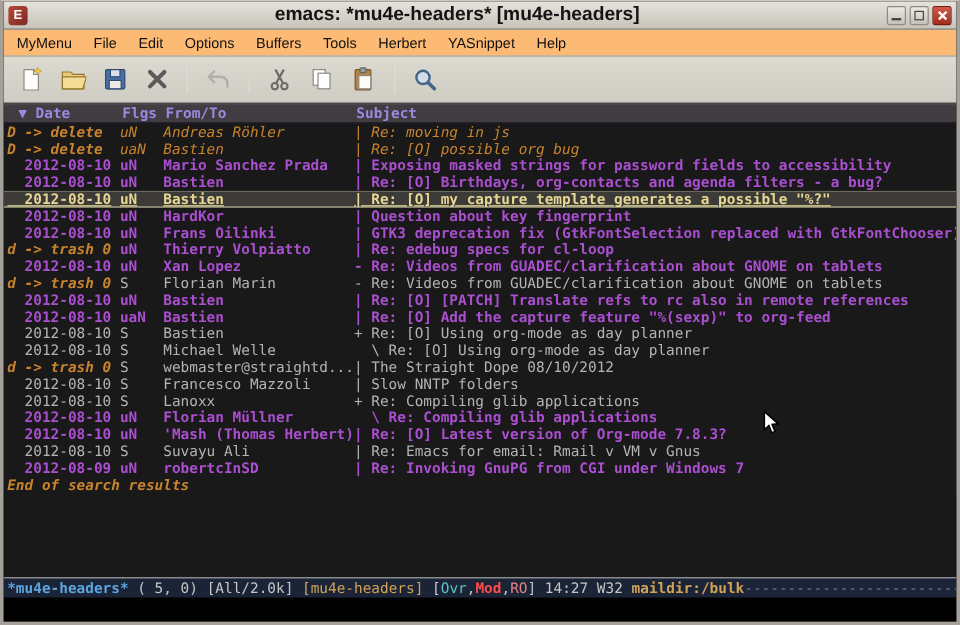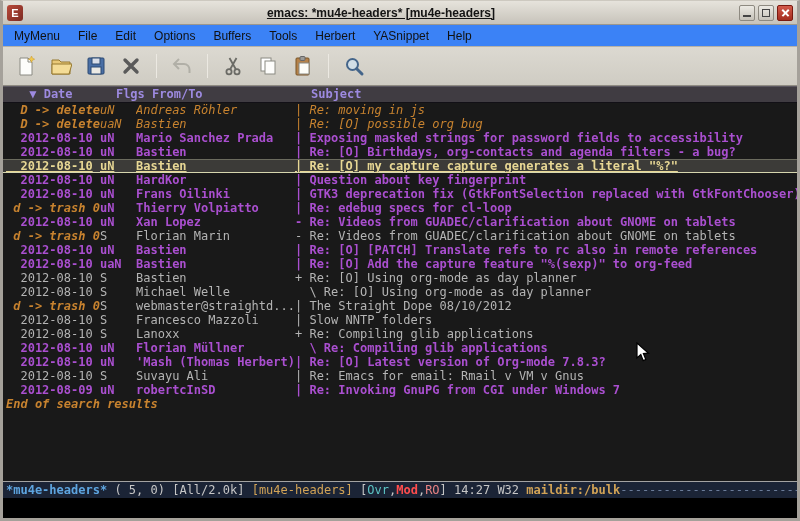--- a/index.html
+++ b/index.html
@@ -14,36 +14,36 @@
   
   .titlebar {
     flex:0 0 24px; display:flex; align-items:center; gap:4px;
     padding:0 4px;
     background:linear-gradient(#e6e3dc,#c7c3ba);
     border-bottom:1px solid #9b978e;
   }
   .app-icon { width:16px; height:16px; border-radius:3px;
     background:linear-gradient(135deg,#b84a3a,#7c2a22);
     color:#fff; font-size:11px; font-weight:bold; text-align:center; line-height:16px; }
-  .title-text { flex:1; text-align:center; font-size:12px; font-weight:bold; color:#141414;
-    white-space:nowrap; overflow:hidden;text-decoration:underline; }
+  .title-text { flex:1; text-align:center; font-size:16px; font-weight:bold; color:#141414;
+    white-space:nowrap; overflow:hidden; }
   .win-btns { display:flex; gap:3px; }
   .win-btn { width:16px; height:16px; border:1px solid #8e8a81; border-radius:2px;
     background:linear-gradient(#eceae4,#c5c1b8); position:relative; }
   .win-btn.minimize::after { content:""; position:absolute; left:3px; right:3px; bottom:3px; height:2px; background:#444; }
   .win-btn.maximize::after { content:""; position:absolute; left:3px; right:3px; top:3px; bottom:3px; border:1.5px solid #444; }
   .win-btn.close { background:linear-gradient(#d25a4a,#a42c1e); border-color:#7a190f; }
   .win-btn.close::before, .win-btn.close::after {
     content:""; position:absolute; left:2.5px; top:6.5px; width:9px; height:1.8px; background:#fff; }
   .win-btn.close::before { transform:rotate(45deg); }
   .win-btn.close::after  { transform:rotate(-45deg); }
   
   .menubar {
     flex:0 0 22px; display:flex; align-items:center;
-    background:#3b82f6; border-bottom:1px solid #b6b2a9;
+    background:#fdba74; border-bottom:1px solid #b6b2a9;
     font-size:12px; color:#111; padding-left:2px;text-align:right;
   }
   .menu-item { padding:3px 9px; cursor:default; }
   
   .toolbar {
     flex:0 0 39px; display:flex; align-items:center; gap:5px;
     background:linear-gradient(#dcd9d1,#cfccc3);
     border-bottom:1px solid #8f8b82; padding:0 8px;
   }
   .tool-btn { width:30px; height:30px; display:flex; align-items:center; justify-content:center;
@@ -51,36 +51,36 @@
   .tool-btn.disabled { opacity:.45; }
   .tool-sep { width:1px; height:24px; background:#a8a49b; border-right:1px solid #ece9e2; margin:0 5px; }
   
   .buffer {
     flex:1 1 auto; background:#191919; overflow:hidden;
     font-family:"DejaVu Sans Mono", monospace; font-size:12px;
     display:flex; flex-direction:column;
   }
   .buffer span, .buffer .hcol { white-space:pre; }
   .header-line {
-    flex:0 0 16px; line-height:15px; display:flex; padding-left:19px;
+    flex:0 0 16px; line-height:15px; display:flex; padding-left:5px;
     background:#403c42; border-top:1px solid #5c5861; border-bottom:1px solid #121016;
     color:var(--header-line-fg,#9d8ae0); font-weight:bold;
   }
   .headers-list { flex:0 0 auto; }
   .mrow { display:flex; height:14px; line-height:14px; padding-left:3px; }
   .f1 { width:13ch; flex:none; overflow:hidden; }
   .f2 { width:5ch;  flex:none; overflow:hidden; }
   .f3 { width:22ch; flex:none; overflow:hidden; }
   .f4 { flex:1 1 auto; overflow:hidden; }
   .hcol.f1 { width:13ch; } .hcol.f2 { width:5ch; } .hcol.f3 { width:22ch; } .hcol.f4 { flex:1; }
   .face-unread span { color:var(--unread,#aa4fd0); font-weight:bold; }
   .face-read   span { color:var(--read,#b4b4b4); }
   .face-deleted span { color:var(--deleted,#c8832f); font-style:italic; }
   .face-deleted .f1 { font-weight:bold; }
-  .mark-face { color:var(--deleted,#c8832f) !important; font-style:italic; font-weight:bold;text-align:right; }
+  .mark-face { color:var(--deleted,#c8832f) !important; font-style:italic; font-weight:bold; }
   .face-current { background:var(--current-bg,#3c3b38);
     box-shadow: inset 0 -1px 0 #d6d6ae, inset 0 1px 0 #6b6b5e; }
   .face-current span { color:var(--current-fg,#e7d794); font-weight:bold; text-decoration:underline; }
   .list-footer { height:14px; line-height:14px; padding-left:3px;
     color:var(--deleted,#c8832f); font-style:italic; font-weight:bold; }
   .buffer-filler { flex:1 1 auto; background:#191919; }
   
   .modeline {
     flex:0 0 17px; line-height:16px; display:flex; overflow:hidden; padding-left:3px;
     background:var(--ml-bg,#1b2436); border-top:1px solid #a3a3a3;
@@ -218,21 +218,21 @@
         <div class="mrow face-unread">
           <span class="f1">  2012-08-10</span>
           <span class="f2">uN</span>
           <span class="f3">Bastien</span>
           <span class="f4">| Re: [O] Birthdays, org-contacts and agenda filters - a bug?</span>
         </div>
         <div class="mrow face-current">
           <span class="f1">  2012-08-10</span>
           <span class="f2">uN</span>
           <span class="f3">Bastien</span>
-          <span class="f4">| Re: [O] my capture capture generates a literal "%?"</span>
+          <span class="f4">| Re: [O] my capture template generates a possible "%?"</span>
         </div>
         <div class="mrow face-unread">
           <span class="f1">  2012-08-10</span>
           <span class="f2">uN</span>
           <span class="f3">HardKor</span>
           <span class="f4">| Question about key fingerprint</span>
         </div>
         <div class="mrow face-unread">
           <span class="f1">  2012-08-10</span>
           <span class="f2">uN</span>

